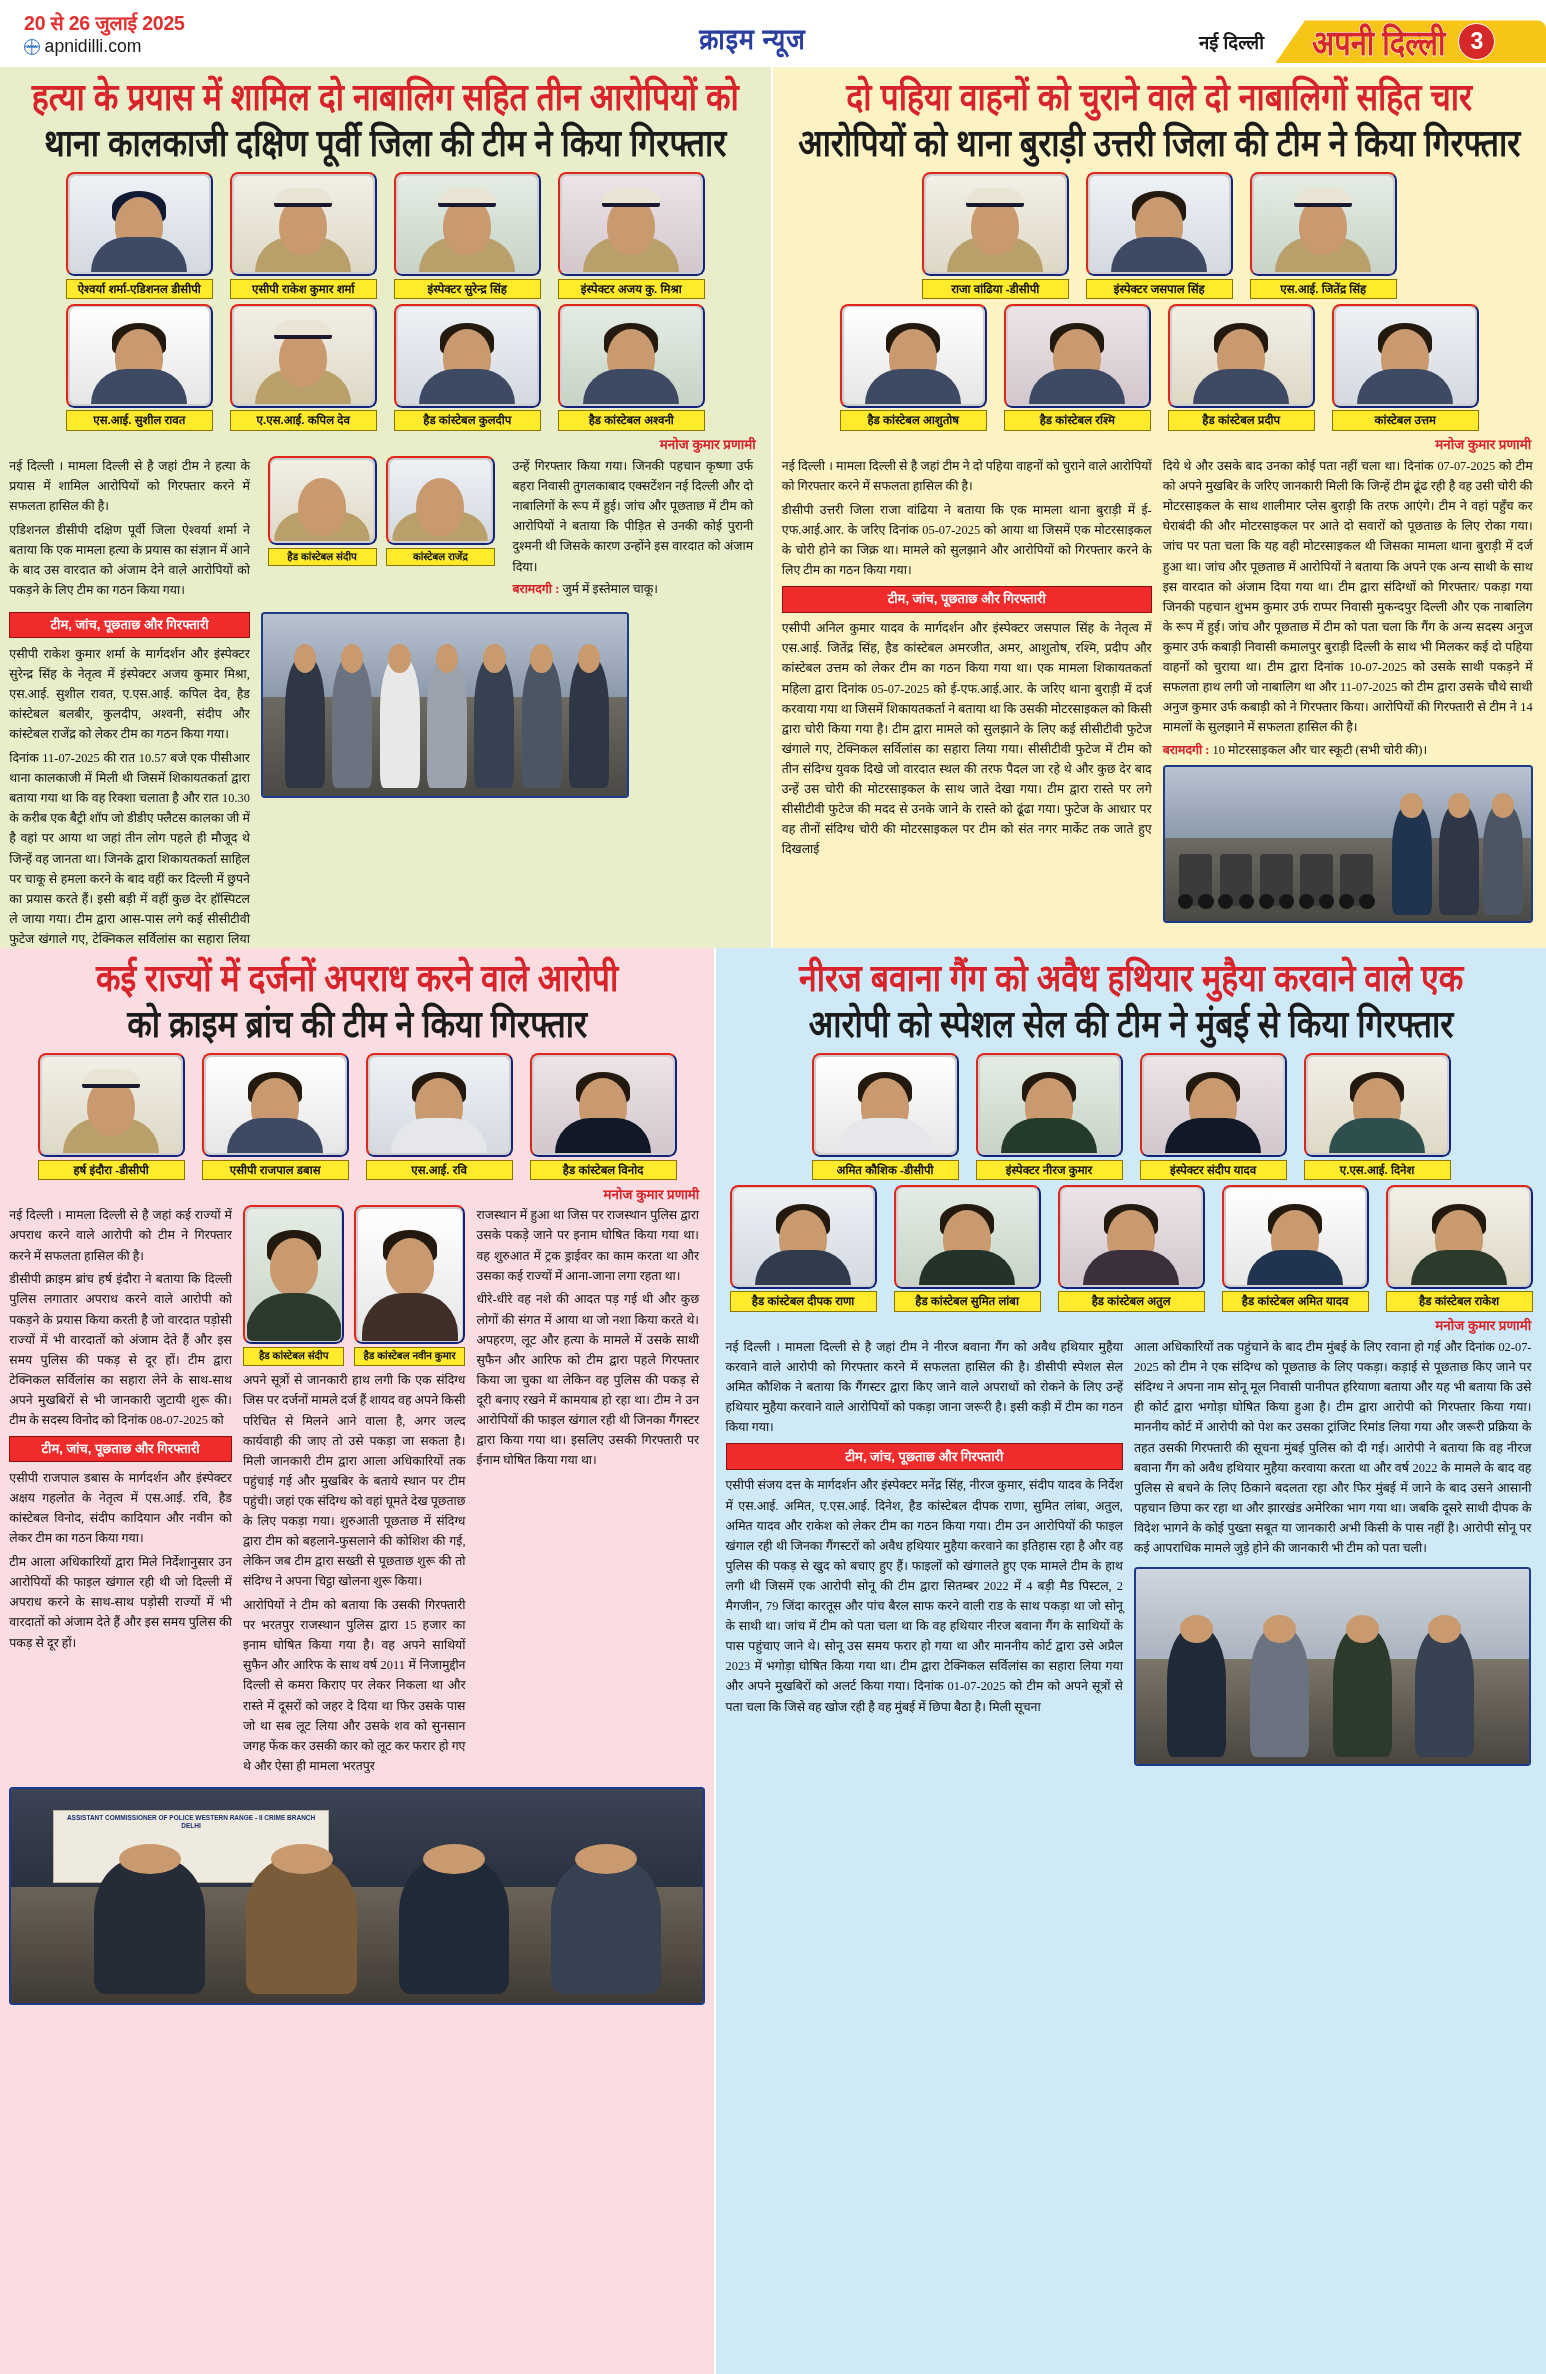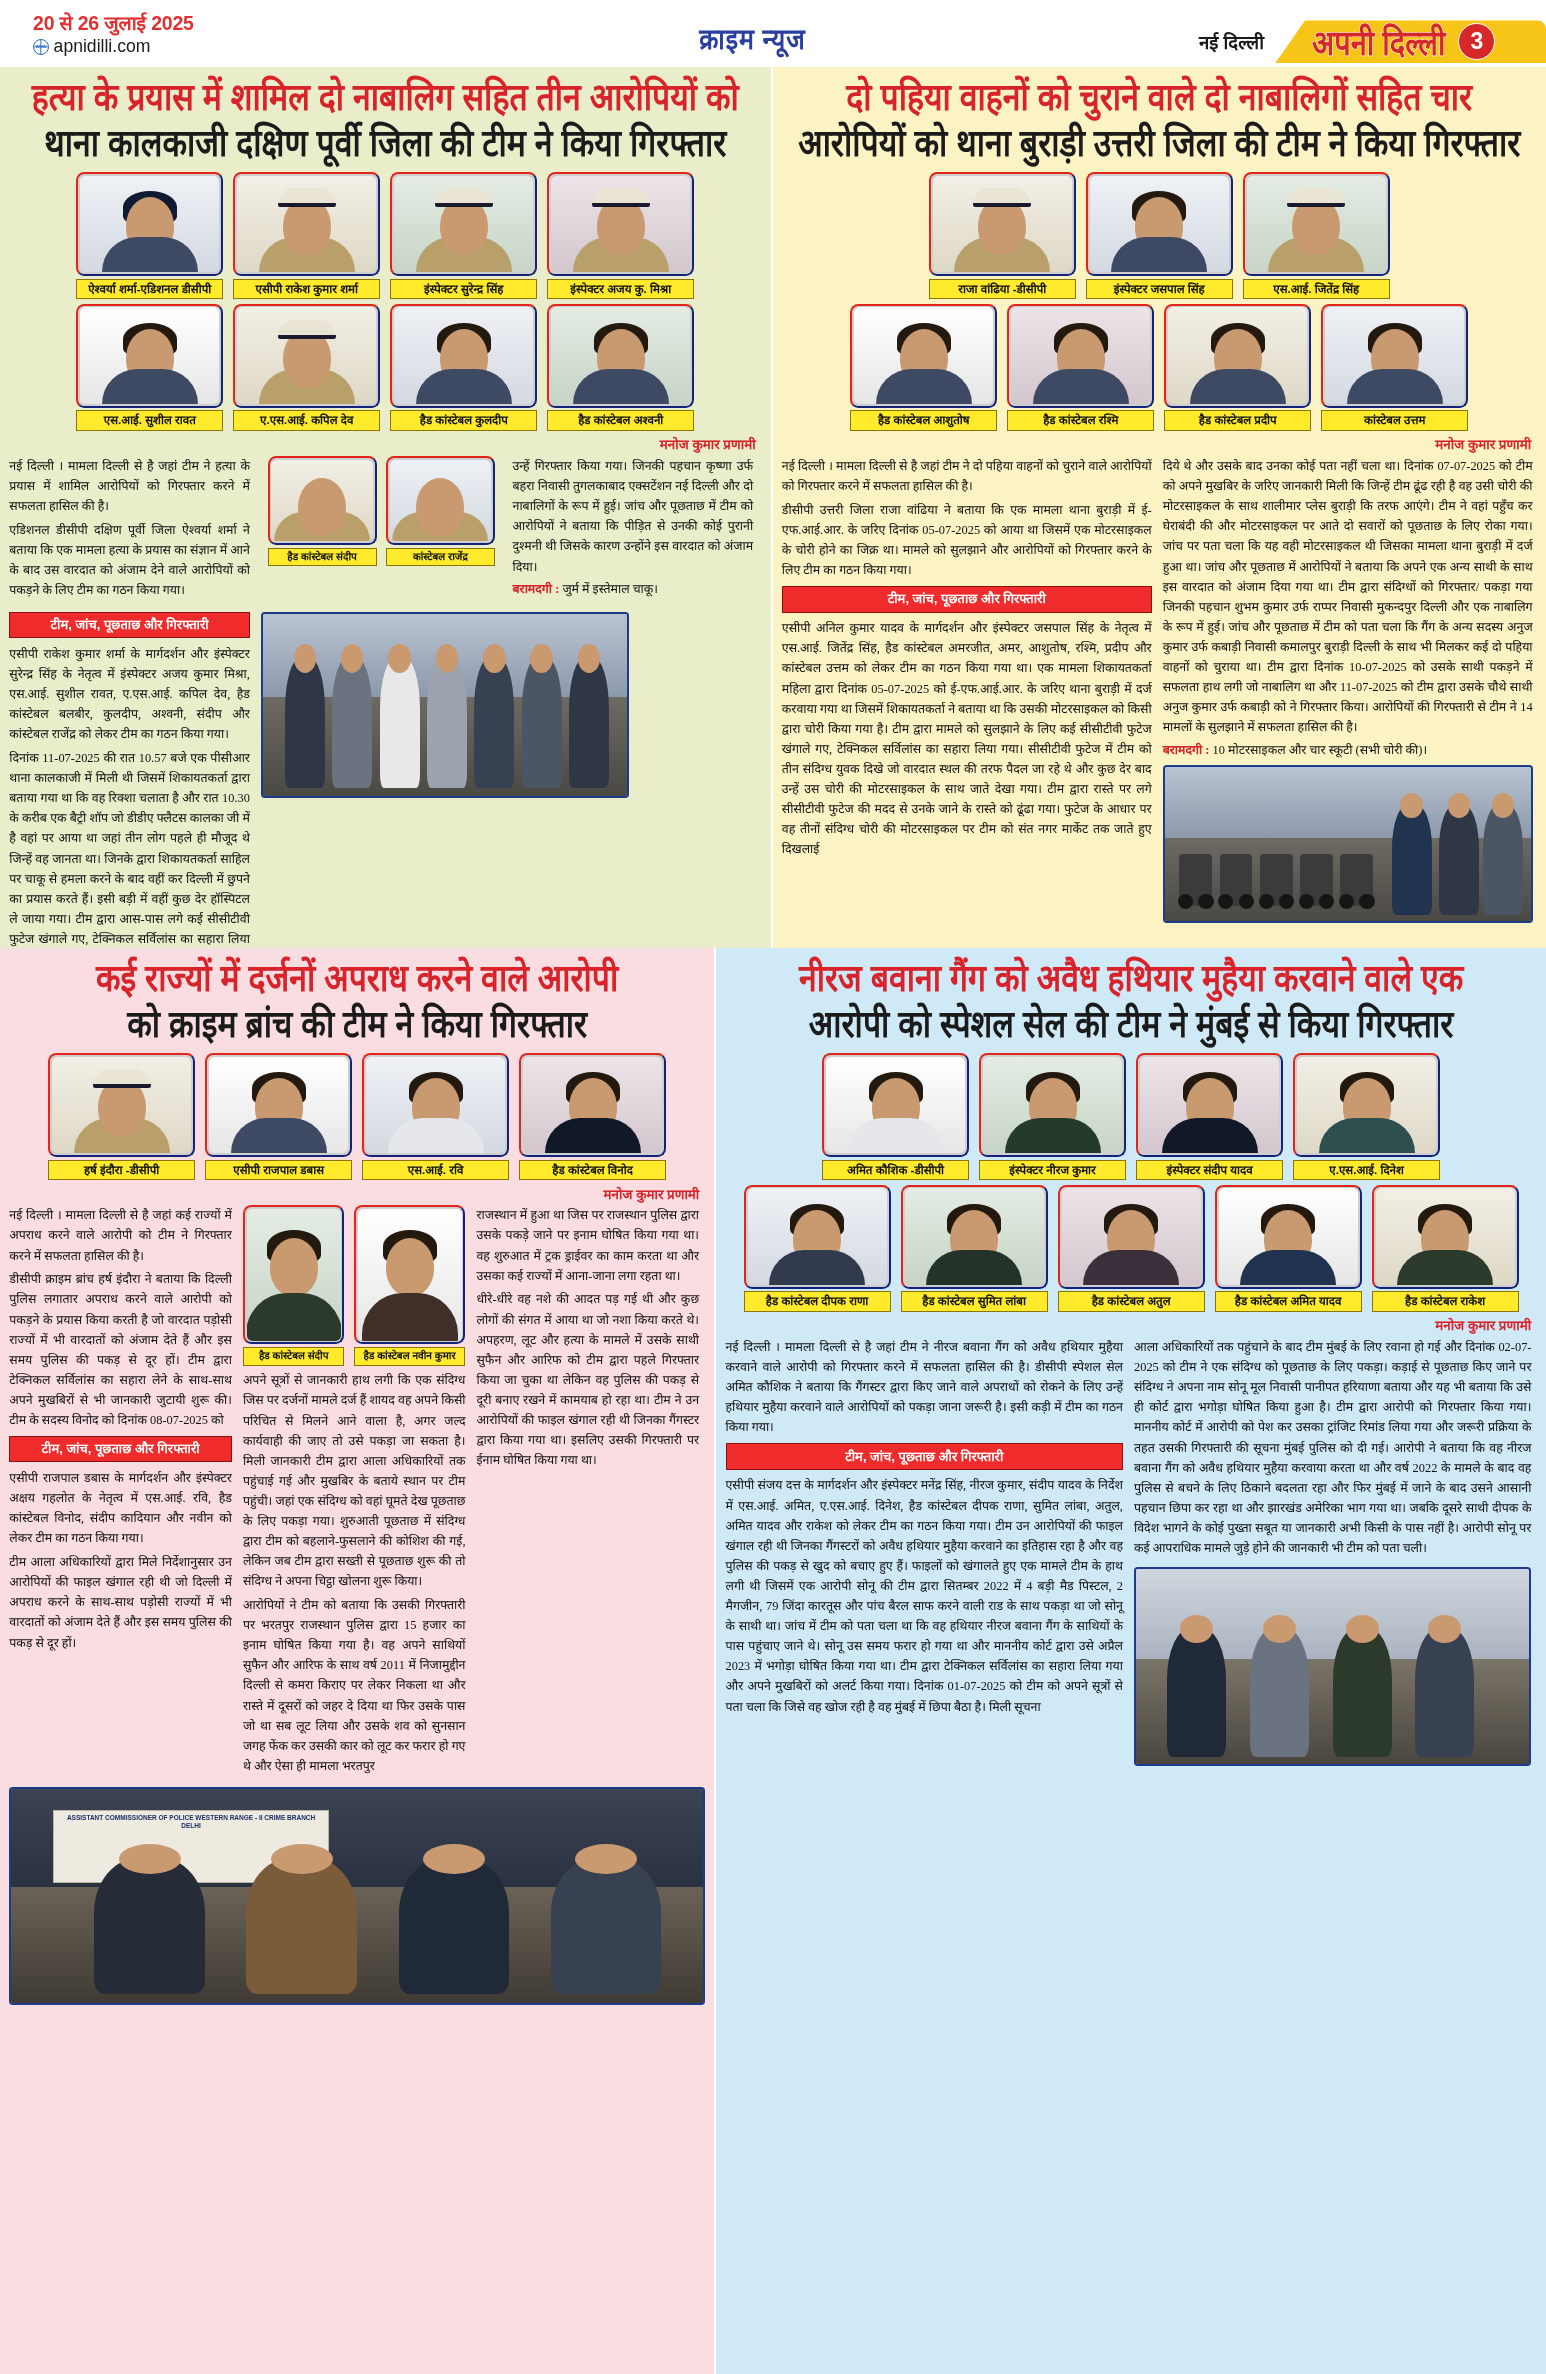--- a/index.html
+++ b/index.html
@@ -16,21 +16,21 @@
 
   
   .masthead {
     height: 67px;
     position: relative;
     background: #ffffff;
     display: flex;
     align-items: flex-start;
   }
   .mh-left {
-    padding-left: 33px;
+    padding-left: 24px;
     padding-top: 13px;
     width: 306px;
   }
   .mh-date {
     color: #e03030;
     font-size: 19.5px;
     font-weight: bold;
     font-family: "Liberation Sans", sans-serif;
     letter-spacing: -0.2px;
     line-height: 1.05;
@@ -176,21 +176,21 @@
     transform-origin: center;
     margin-bottom: 6.5px;
   }
   .hl-red { color: #d8232a; }
   .hl-dark { color: #1b1b1b; }
 
   
   .photo-row {
     display: flex;
     justify-content: center;
-    gap: 10px;
+    gap: 17px;
     margin-bottom: 4.6px;
   }
   .pcell { width: 147px; }
   .pframe {
     height: 104px;
     border: 2.8px solid #e1251b;
     border-bottom-color: #14237a;
     border-right-color: #14237a;
     border-radius: 8.3px;
     overflow: hidden;

